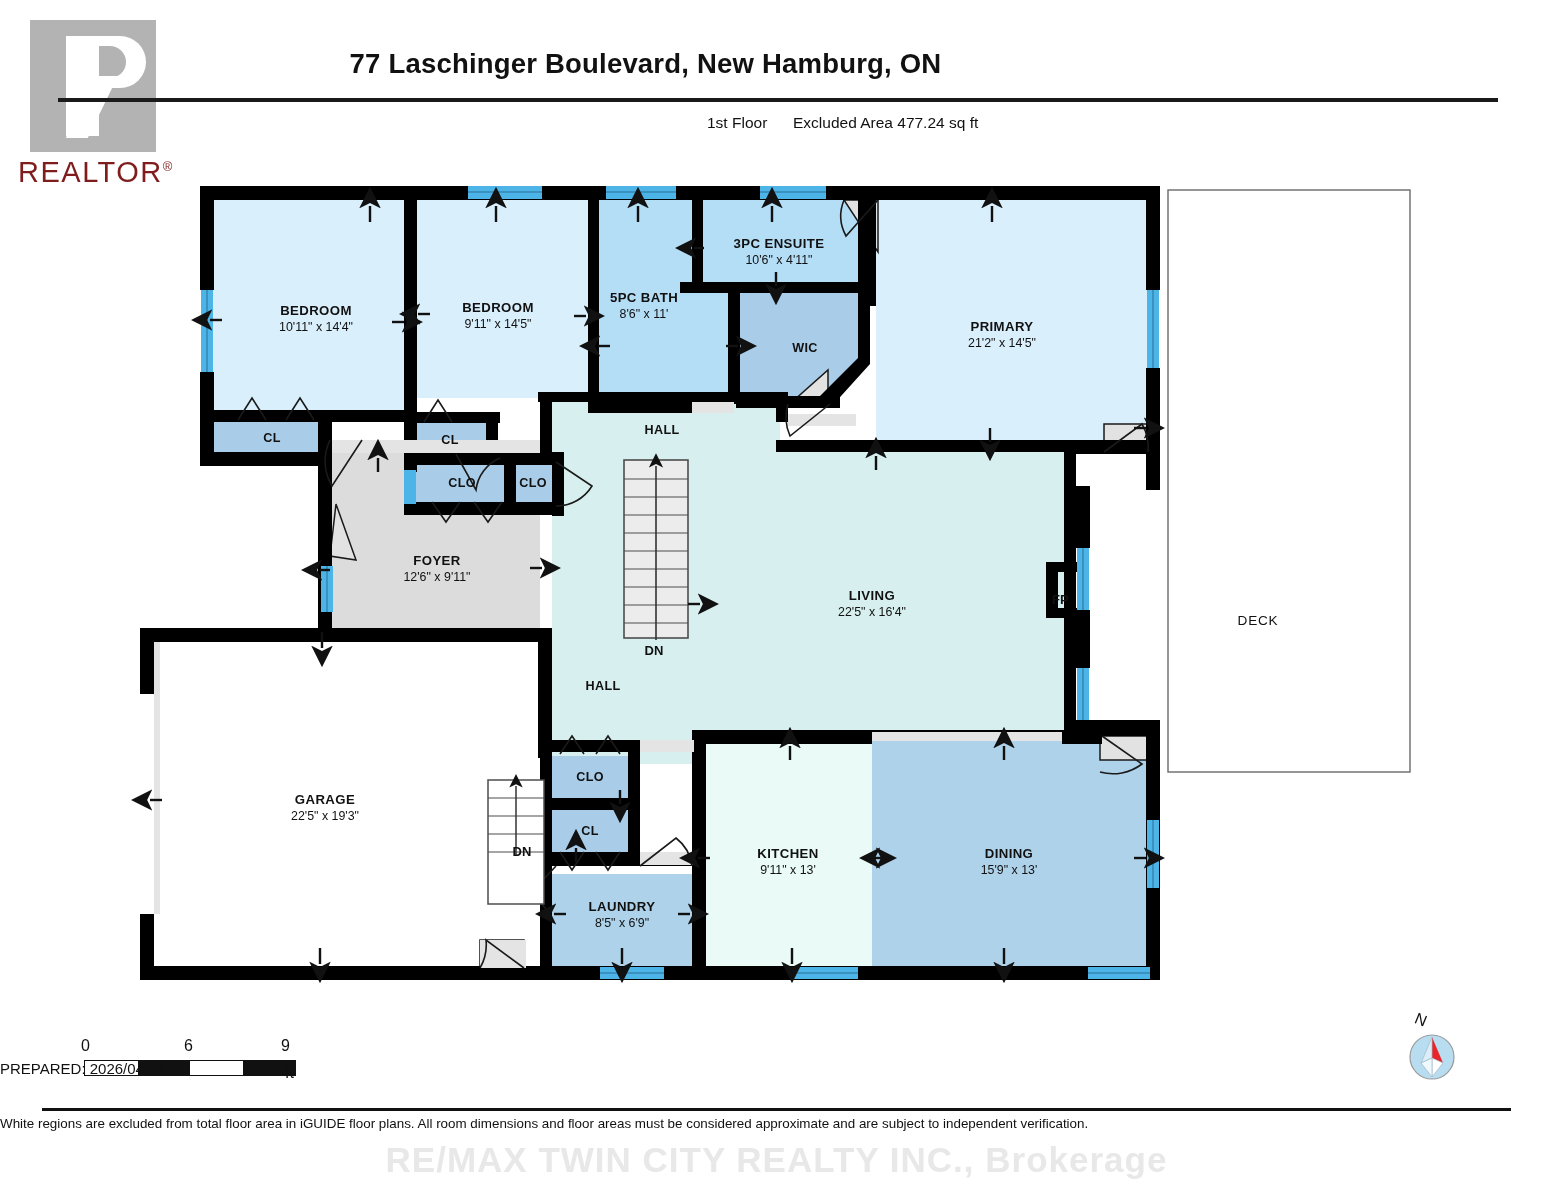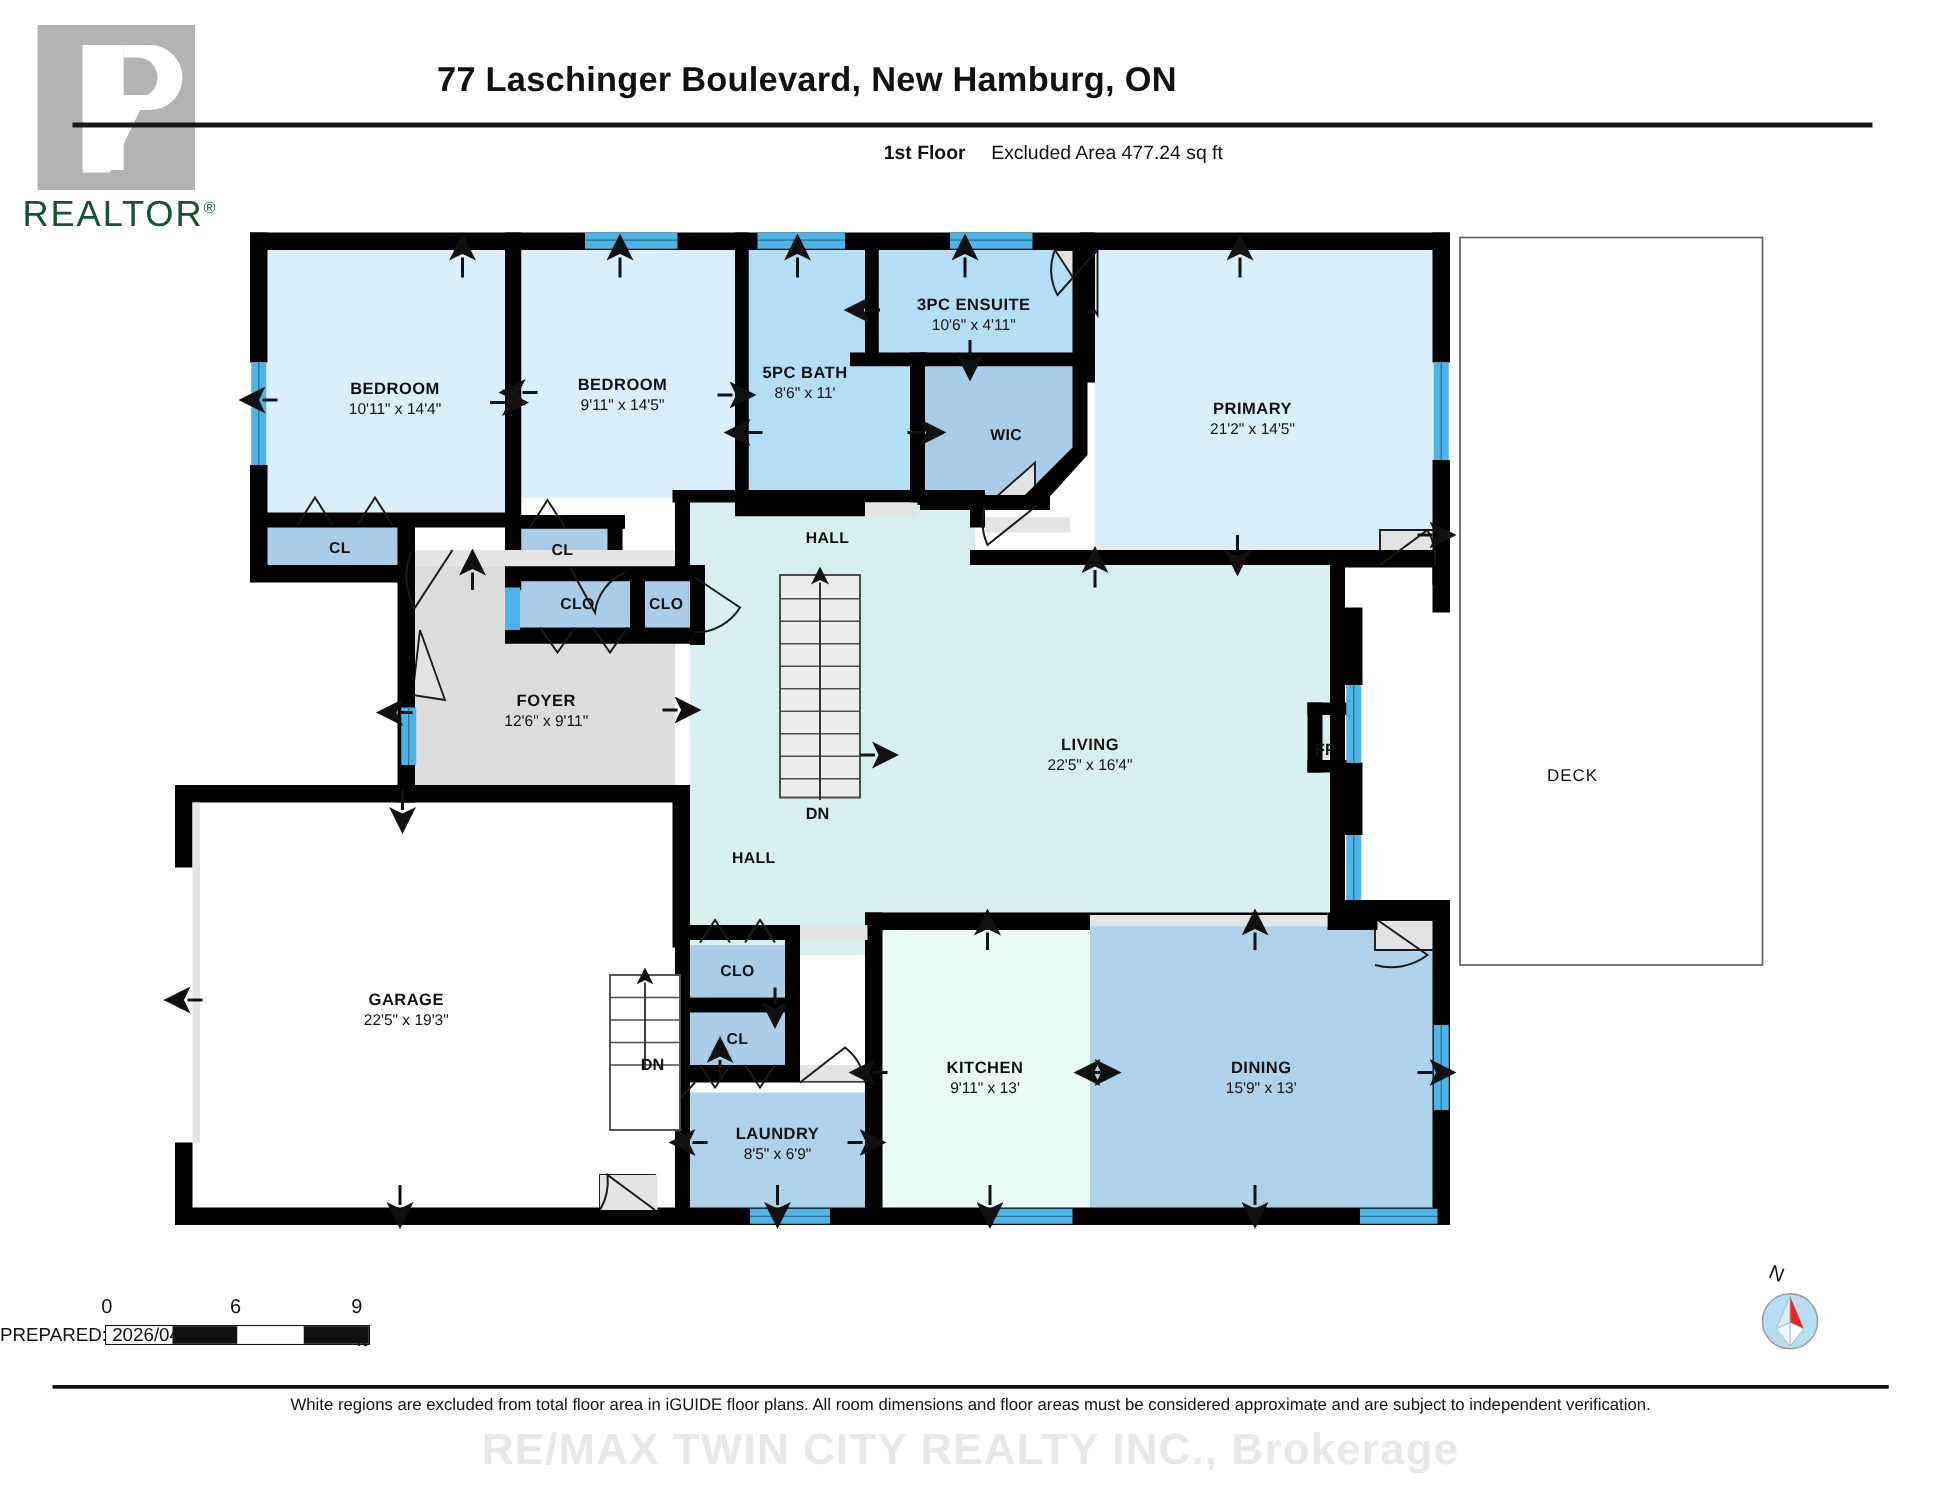--- a/index.html
+++ b/index.html
@@ -9,50 +9,50 @@
   
   #realtor-logo{position:absolute;left:18px;top:20px;width:168px;height:178px;}
   #realtor-logo .rbox{position:absolute;left:12px;top:0;width:126px;height:132px;background:#b3b3b3;}
   #realtor-logo .rstem{position:absolute;left:36px;top:16px;width:33px;height:100px;background:#fff;}
   #realtor-logo .rbowl{position:absolute;left:69px;top:16px;width:47px;height:52px;
         background:#fff;border-radius:0 26px 26px 0;}
   #realtor-logo .rhole{position:absolute;left:69px;top:26px;width:27px;height:32px;background:#b3b3b3;border-radius:0 16px 16px 0;}
   #realtor-logo .rleg{position:absolute;left:66px;top:56px;width:22px;height:62px;background:#fff;
         transform:skewX(-26deg);transform-origin:top left;}
   #realtor-logo .rtext{position:absolute;left:0px;top:136px;font-size:29px;letter-spacing:1.5px;
-        color:#14532d;font-family:"Liberation Sans",sans-serif;}
+        color:#7f1d1d;font-family:"Liberation Sans",sans-serif;}
   #realtor-logo .rtext sup{font-size:13px;}
 
   #page-title{position:absolute;left:0;top:48px;width:1291px;text-align:center;
        font-size:27.5px;font-weight:bold;letter-spacing:0.2px;}
   #header-rule{position:absolute;left:58px;top:98px;width:1440px;height:4px;background:#1a1a1a;}
 
   #floor-summary{position:absolute;left:707px;top:110px;width:420px;font-size:15.5px;line-height:26px;}
-  #floor-summary .flabel{position:absolute;left:0;top:0;font-weight:bold;font-size:15.5px;}
+  #floor-summary .flabel{position:absolute;left:0;top:0;font-weight:normal;font-size:15.5px;}
   #floor-summary .frow{margin-left:86px;white-space:nowrap;}
 
   
   #plan{position:absolute;left:0;top:0;width:1553px;height:1020px;}
   #plan svg{display:block;}
 
   
   #scalebar{position:absolute;left:84px;top:1060px;width:210px;height:14px;
             border:1.6px solid #111;display:flex;}
   #scalebar div{flex:1;}
   .sb-dark{background:#111;} .sb-light{background:#fff;}
   .sb-tick{position:absolute;top:-24px;font-size:16px;}
   #sb-unit{position:absolute;left:285px;top:1064px;font-size:16px;}
 
   #prepared{position:absolute;left:0;top:1060px;width:1553px;text-align:left;font-size:15px;}
 
   #compass{position:absolute;left:1405px;top:1030px;width:54px;height:54px;}
   #compass .nlabel{position:absolute;left:10px;top:-19px;font-size:16px;transform:rotate(22deg);}
 
   #footer-rule{position:absolute;left:42px;top:1108px;width:1469px;height:3px;background:#111;}
-  #disclaimer{position:absolute;left:0;top:1116px;width:1553px;text-align:center;font-size:13.4px;}
+  #disclaimer{position:absolute;left:0;top:1116px;width:1553px;text-align:left;font-size:13.4px;}
   #watermark{position:absolute;left:0;top:1140px;width:1553px;text-align:center;
      font-size:35px;font-weight:bold;color:#e8e8e8;letter-spacing:1px;white-space:nowrap;}
 
   .rm-name{font-size:13.2px;font-weight:bold;letter-spacing:0.4px;}
   .rm-dim{font-size:12.4px;}
   .rm-small{font-size:12.6px;font-weight:bold;letter-spacing:0.3px;}
   .rm-deck{font-size:13.6px;letter-spacing:0.8px;}
   .rm-dn{font-size:13px;font-weight:bold;}
 </style>
 </head>

